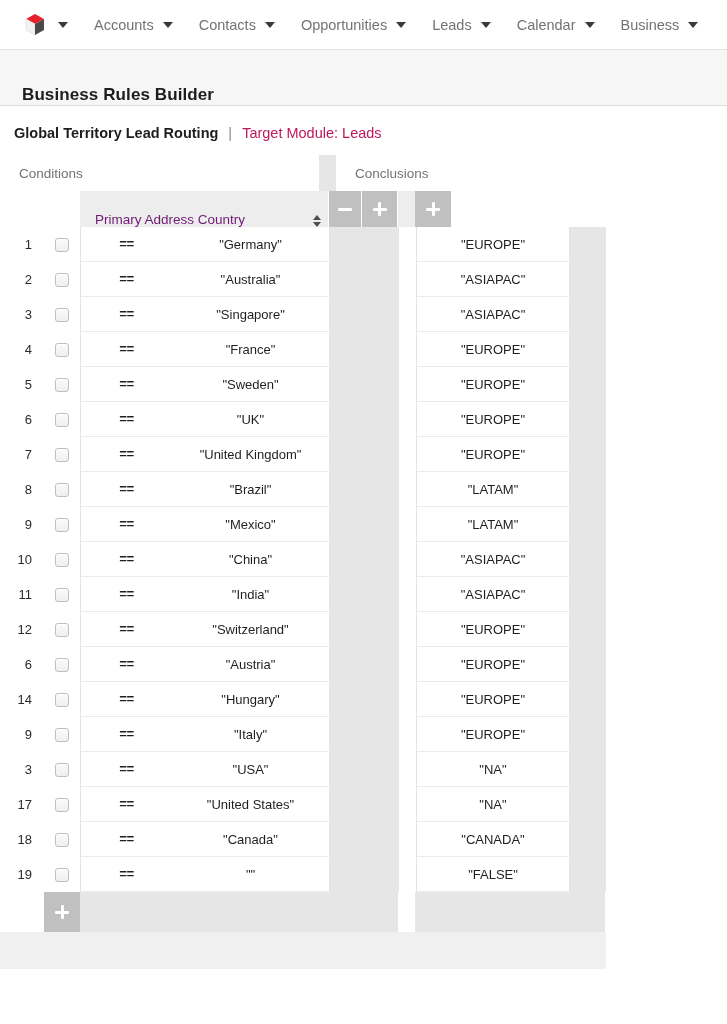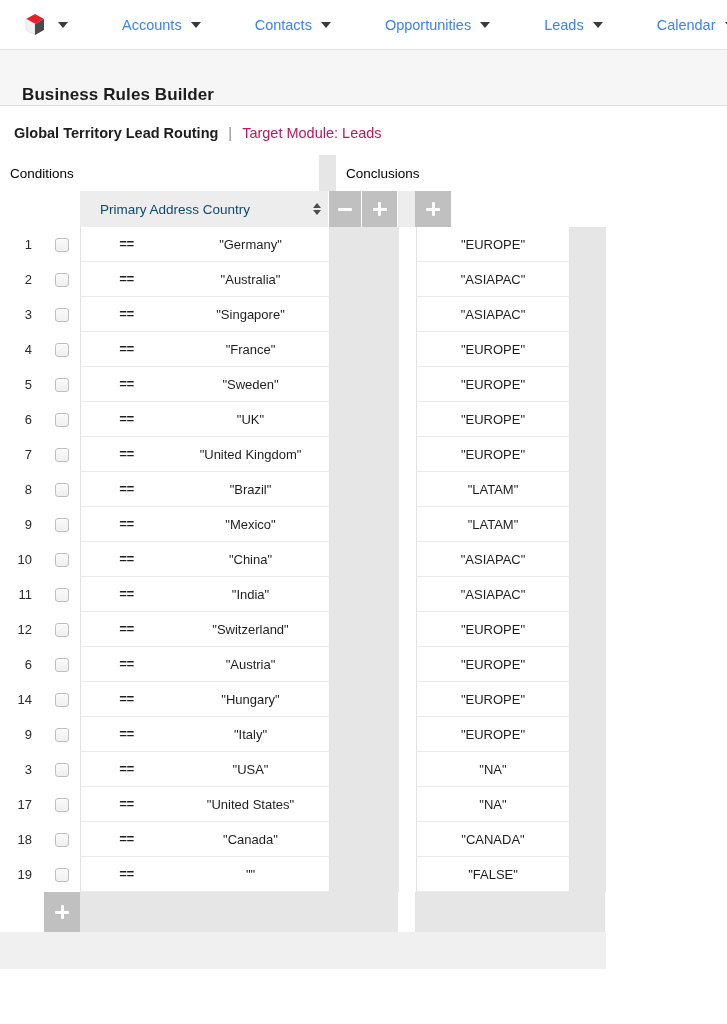--- a/index.html
+++ b/index.html
@@ -33,24 +33,23 @@
     width: 0; height: 0;
     border-left: 5px solid transparent;
     border-right: 5px solid transparent;
     border-top: 6px solid #3a3a3a;
     margin-left: 10px;
   }
   .nav-item {
     display: flex;
     align-items: center;
     font-size: 14.5px;
-    color: #3b82f6;
+    color: #737373;
     margin-right: 26px;
     flex: 0 0 auto;
-    margin-left: 28px;
   }
   .nav-item .label { margin-right: 9px; }
   .nav-item .caret { margin-left: 0; }
 
   
   .titleband {
     height: 56px;
     background: #f6f6f6;
     border-bottom: 1px solid #dedede;
     display: flex;
@@ -94,38 +93,38 @@
   .c-minus  { width: 33px; flex: 0 0 33px; }
   .c-plus   { width: 36px; flex: 0 0 36px; }
   .c-gap    { width: 17px; flex: 0 0 17px; }
   .c-ret    { width: 154px; flex: 0 0 154px; }
   .c-plus2  { width: 36px; flex: 0 0 36px; }
 
   
   .caption-row { height: 36px; }
   .caption {
     font-size: 13.5px;
-    color: #000000;
-    display: flex;
-    align-items: center;
-    padding-left: 10px;
+    color: #737373;
+    display: flex;
+    align-items: center;
+    padding-left: 19px;
   }
   .cap-cond { width: 319px; flex: 0 0 319px; }
   .cap-concl { width: 190px; flex: 0 0 190px; }
   .cap-spacer-grey { background: #e6e6e6; }
 
   
   .header-row { height: 36px; }
   .hdr-field {
     background: #ededed;
     display: flex;
-    align-items: center;
-    padding-left: 20px;
+    align-items: flex-end;
+    padding-left: 15px;
     font-size: 13.5px;
-    color: #0c4a6e;
+    color: #701a75;
     border-right: 1px solid #ffffff;
   }
   .hdr-field .sortarrows {
     margin-left: auto;
     margin-right: 7px;
     display: flex;
     flex-direction: column;
     line-height: 0;
   }
   .tri-up {

